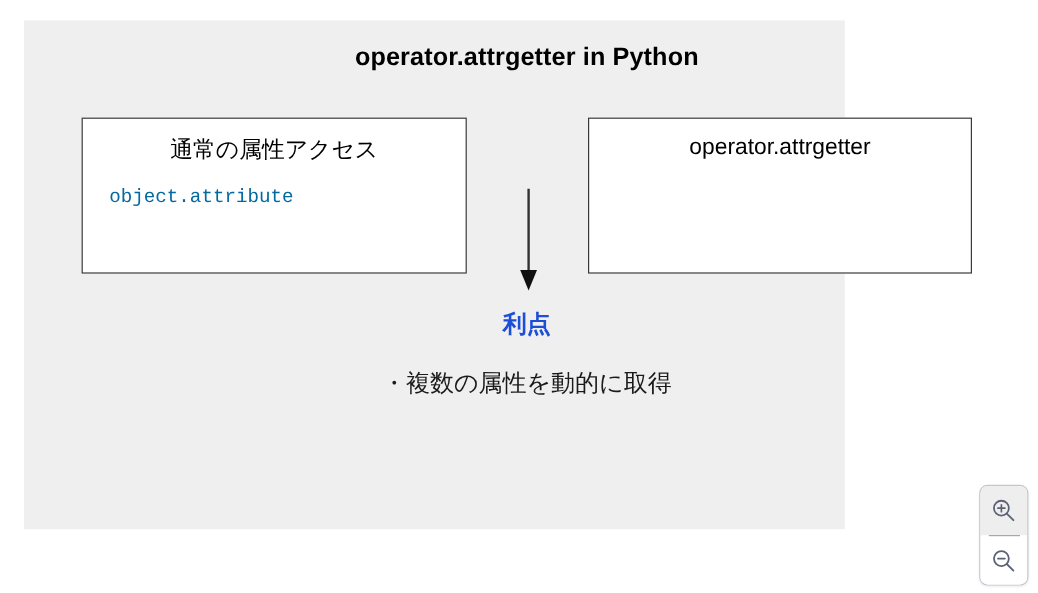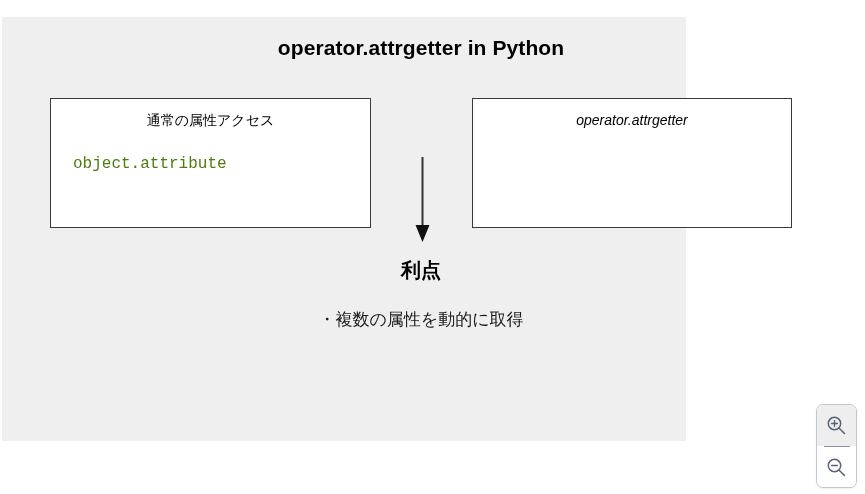--- a/index.html
+++ b/index.html
@@ -12,21 +12,21 @@
     height: 494px;
     position: relative;
     overflow: hidden;
     font-family: "Liberation Sans", "DejaVu Sans", sans-serif;
     color: #1a1a1a;
   }
 
   
   #canvas {
     position: absolute;
-    left: 2px;
+    left: 20px;
     top: 17px;
     width: 668px;
     height: 424px;
     background: #efefef;
     padding-left: 16px;
   }
 
   #diagram-title {
     position: absolute;
     left: 0;
@@ -50,39 +50,38 @@
     left: 48px;
     top: 81px;
     width: 321px;
     height: 130px;
   }
   #box-attrgetter {
     left: 470px;
     top: 81px;
     width: 320px;
     height: 130px;
-    font-style: italic;
   }
 
   .box-title {
     position: absolute;
     left: 0;
     top: 13px;
     width: 100%;
     text-align: center;
-    font-size: 14px;
+    font-size: 19px;
     font-weight: normal;
     color: #000000;
   }
   .box-code {
     position: absolute;
     top: 56px;
     font-family: "Liberation Mono", "DejaVu Sans Mono", monospace;
     font-size: 16px;
-    color: #4d7c0f;
+    color: #0369a1;
     white-space: pre;
   }
   #box-normal .box-code { left: 22px; }
   #box-attrgetter .box-code { left: 22px; }
 
   
   #flow-arrow {
     position: absolute;
     left: 400px;
     top: 140px;
@@ -92,31 +91,31 @@
 
   
   #benefits-heading {
     position: absolute;
     left: 0;
     top: 240px;
     width: 838px;
     text-align: center;
     font-size: 20px;
     font-weight: bold;
-    color: #000000;
+    color: #1d4ed8;
   }
   #benefits-list {
     position: absolute;
     left: 0;
     top: 289px;
     width: 838px;
     text-align: center;
   }
   .benefit-item {
-    font-size: 17px;
+    font-size: 20px;
     line-height: 28px;
     color: #1a1a1a;
   }
 
   
   #zoom-controls {
     position: absolute;
     left: 816px;
     top: 404px;
     width: 41px;

